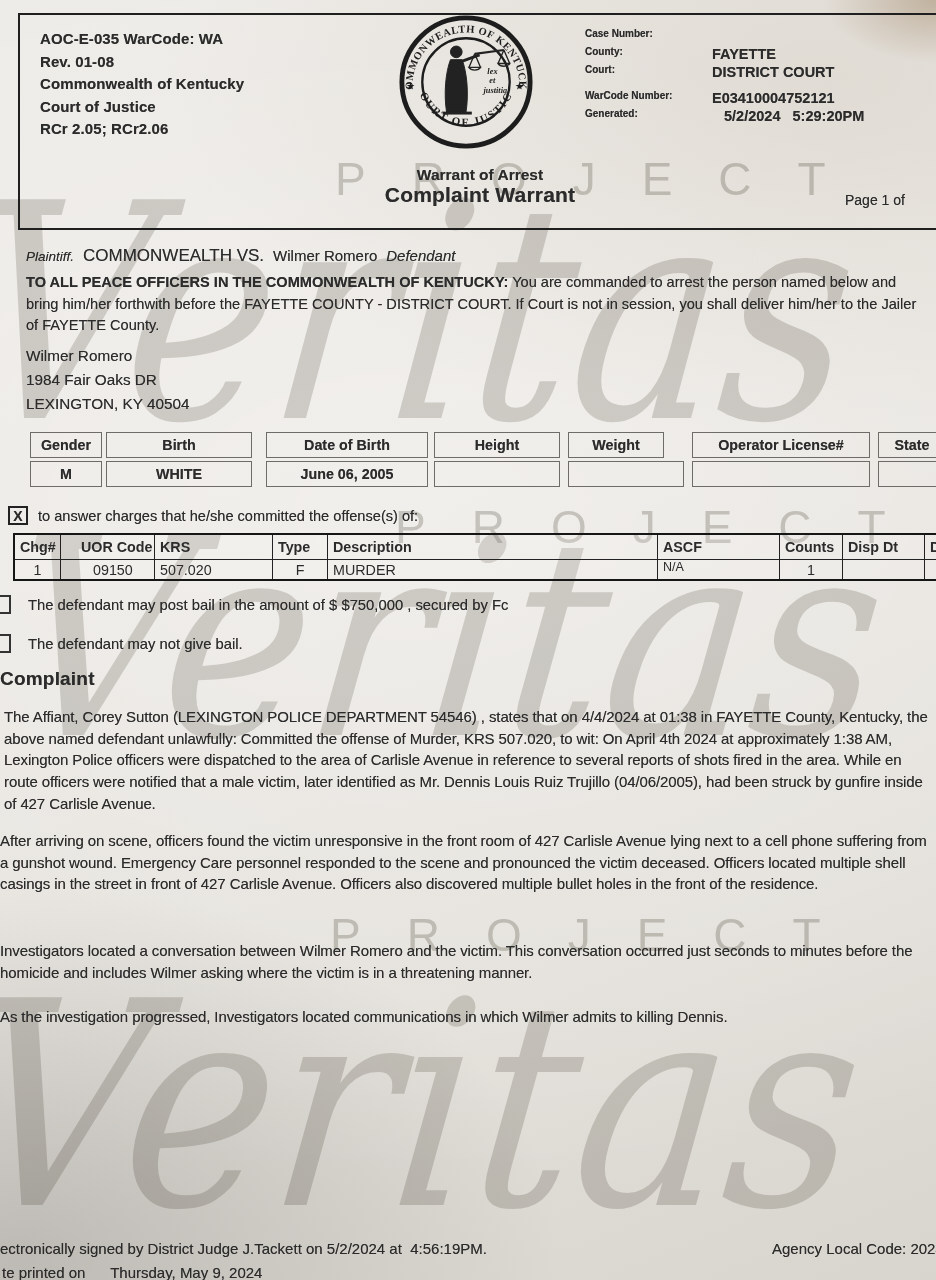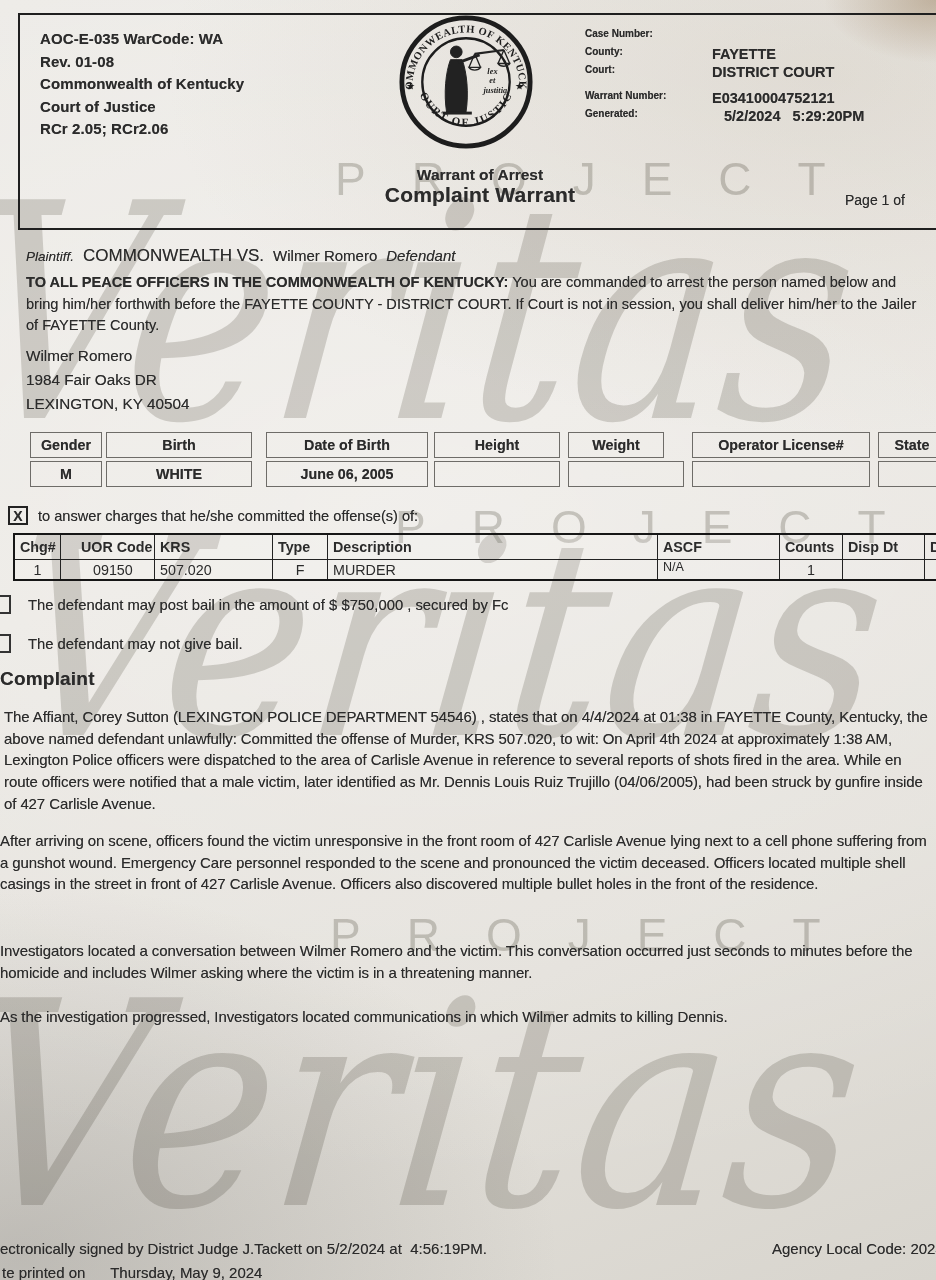--- a/index.html
+++ b/index.html
@@ -126,21 +126,21 @@
   <div class="abs scan" id="title1">Warrant of Arrest</div>
   <div class="abs scan" id="title2">Complaint Warrant</div>
   <div class="abs scan" id="page-label">Page 1 of</div>
 
   <div class="abs scan fld-label" style="left:585px;top:28px;">Case Number:</div>
   <div class="abs scan fld-value" style="left:712px;top:28px;"></div>
   <div class="abs scan fld-label" style="left:585px;top:46px;">County:</div>
   <div class="abs scan fld-value" style="left:712px;top:46px;">FAYETTE</div>
   <div class="abs scan fld-label" style="left:585px;top:64px;">Court:</div>
   <div class="abs scan fld-value" style="left:712px;top:64px;">DISTRICT COURT</div>
-  <div class="abs scan fld-label" style="left:585px;top:90px;">Warrant Number:</div>
+  <div class="abs scan fld-label" style="left:585px;top:90px;">WarCode Number:</div>
   <div class="abs scan fld-value" style="left:712px;top:90px;">E03410004752121</div>
   <div class="abs scan fld-label" style="left:585px;top:108px;">Generated:</div>
   <div class="abs scan fld-value" style="left:712px;top:108px;margin-left:12px;">5/2/2024   5:29:20PM</div>
 
   <div class="abs scan" id="party-row">
     <span class="italic" style="font-size:13.5px;">Plaintiff.</span>
     <span style="font-size:17px;">COMMONWEALTH VS.</span>
     <span style="font-size:15px;">Wilmer Romero</span>
     <span class="italic" style="font-size:15px;">Defendant</span>
   </div>

